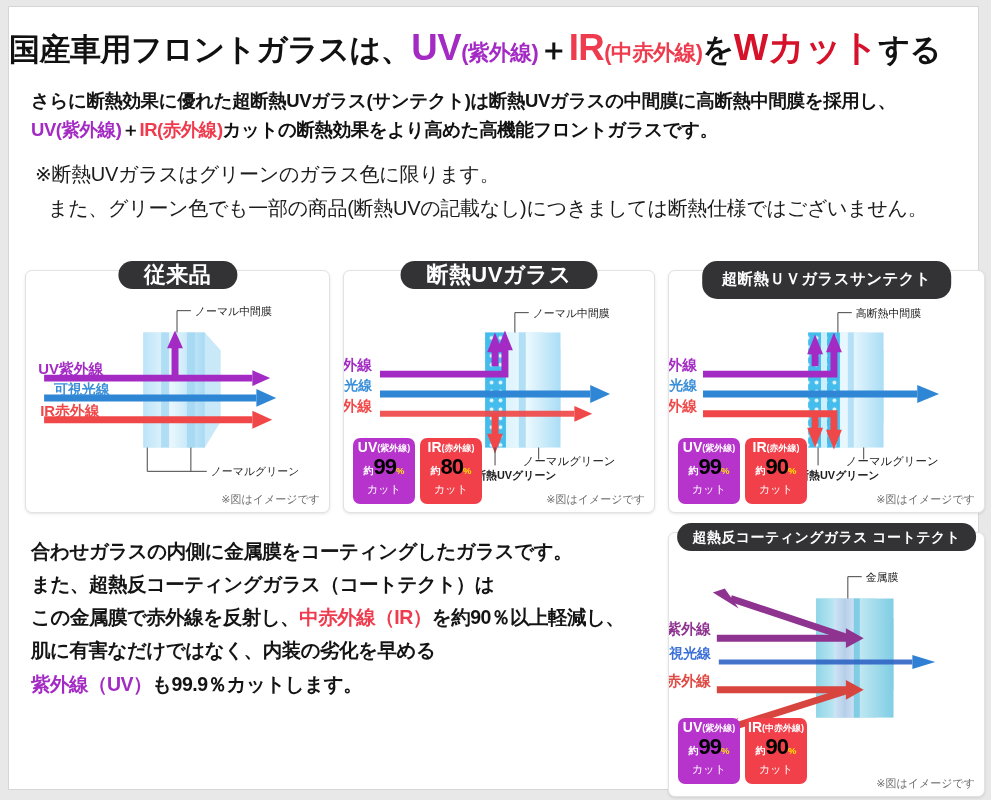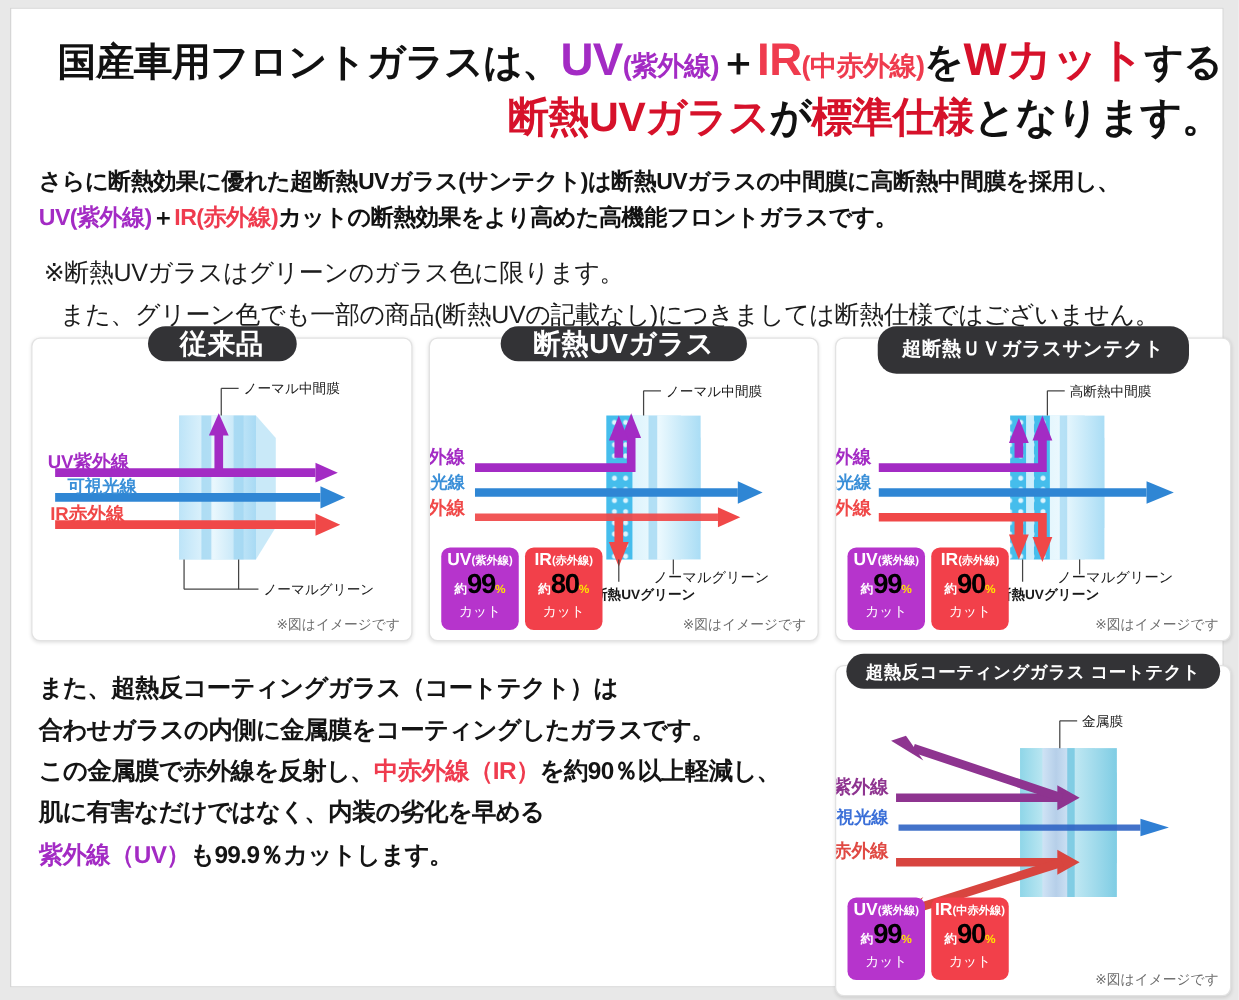--- a/index.html
+++ b/index.html
@@ -12,21 +12,21 @@
   .page{
     position:absolute;left:8px;top:6px;
     width:971px;height:784px;
     background:#ffffff;
     border:1px solid #d6d6d6;
     box-sizing:border-box;
   }
 
   
   .headline{
-    text-align:right;
+    text-align:left;
     padding-top:16px;
     line-height:1.34;
     letter-spacing:-0.5px;
     white-space:nowrap;
   }
   .hl-line1{font-size:31px;font-weight:bold;color:#111;}
   .hl-line2{font-size:33px;font-weight:bold;color:#111;}
   .uv{color:#a32bc4;}
   .ir{color:#ef3b4e;}
   .red{color:#d6112a;}
@@ -139,21 +139,20 @@
   }
   #panel-4 .pill{font-size:14px;padding:0 16px;}
 </style>
 </head>
 <body>
 
 <div class="page">
 
   <div class="headline">
     <div class="hl-line1"><span class="blk">国産車用フロントガラスは、</span><span class="uv hl-big">UV</span><span class="uv hl-small">(紫外線)</span><span class="blk">＋</span><span class="ir hl-big">IR</span><span class="ir hl-small">(中赤外線)</span><span class="blk">を</span><span class="red hl-big">Wカット</span><span class="blk">する</span></div>
-    <div class="hl-line2"><span class="red">断熱UVガラス</span><span class="blk">が</span><span class="red">標準仕様</span><span class="blk">となります。</span></div>
   </div>
 
   <div class="para2">
     <div>さらに断熱効果に優れた超断熱UVガラス(サンテクト)は断熱UVガラスの中間膜に高断熱中間膜を採用し、</div>
     <div><span class="uv">UV(紫外線)</span><span class="blk">＋</span><span class="ir">IR(赤外線)</span><span class="blk">カットの断熱効果をより高めた高機能フロントガラスです。</span></div>
   </div>
 
   <div class="note1">
     <span>※断熱UVガラスはグリーンのガラス色に限ります。</span>
     <span class="indent">また、グリーン色でも一部の商品(断熱UVの記載なし)につきましては断熱仕様ではございません。</span>
@@ -327,22 +326,22 @@
           <div class="b-mid"><span class="yaku">約</span><span class="num">90</span><span class="pct">%</span></div>
           <div class="b-bot">カット</div>
         </div>
       </div>
       <div class="imgnote">※図はイメージです</div>
     </div>
   </div>
 
   <div class="bottom-text">
     <div class="bt-main">
+      <div>合わせガラスの内側に金属膜をコーティングしたガラスです。</div>
       <div>また、超熱反コーティングガラス（コートテクト）は</div>
-      <div>合わせガラスの内側に金属膜をコーティングしたガラスです。</div>
       <div><span>この金属膜で赤外線を反射し、</span><span class="ir">中赤外線（IR）</span><span>を約90％以上軽減し、</span></div>
       <div>肌に有害なだけではなく、内装の劣化を早める</div>
       <div><span class="uv">紫外線（UV）</span><span>も99.9％カットします。</span></div>
     </div>
   </div>
 
   <div id="panel-4">
     <div class="pill">超熱反コーティングガラス コートテクト</div>
     <svg class="diagram" viewBox="0 0 317 265">
       <defs>

